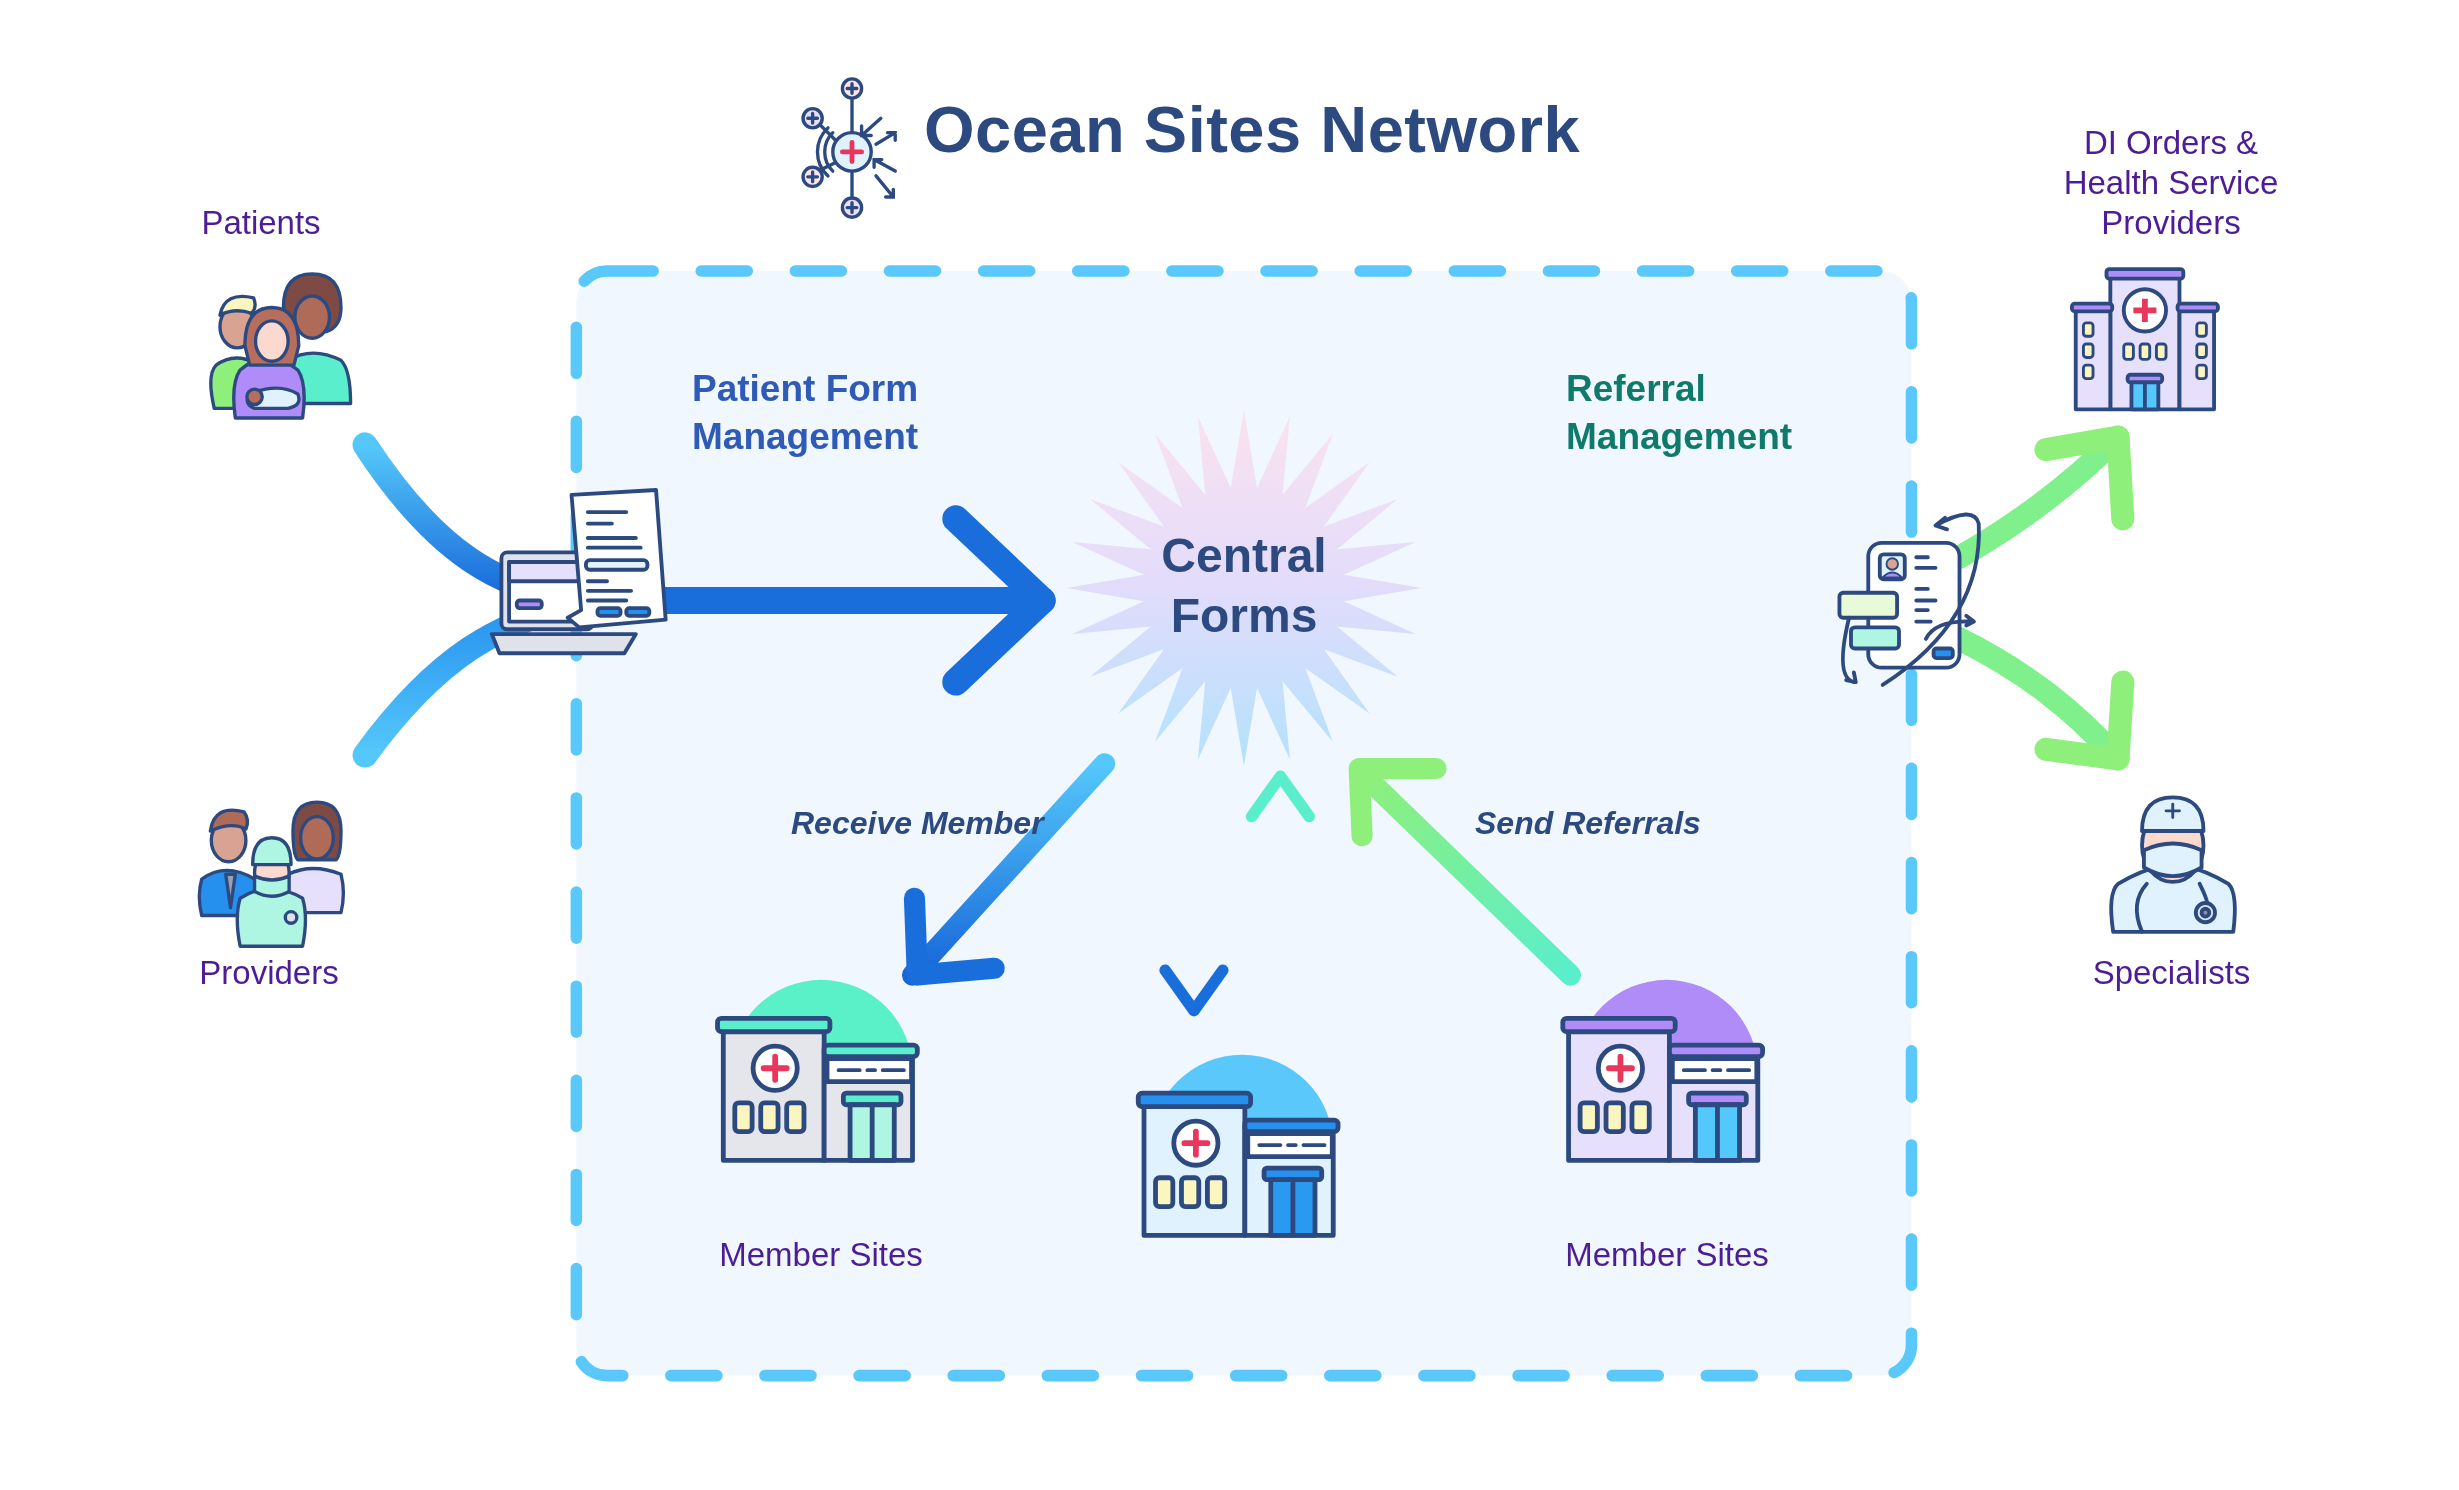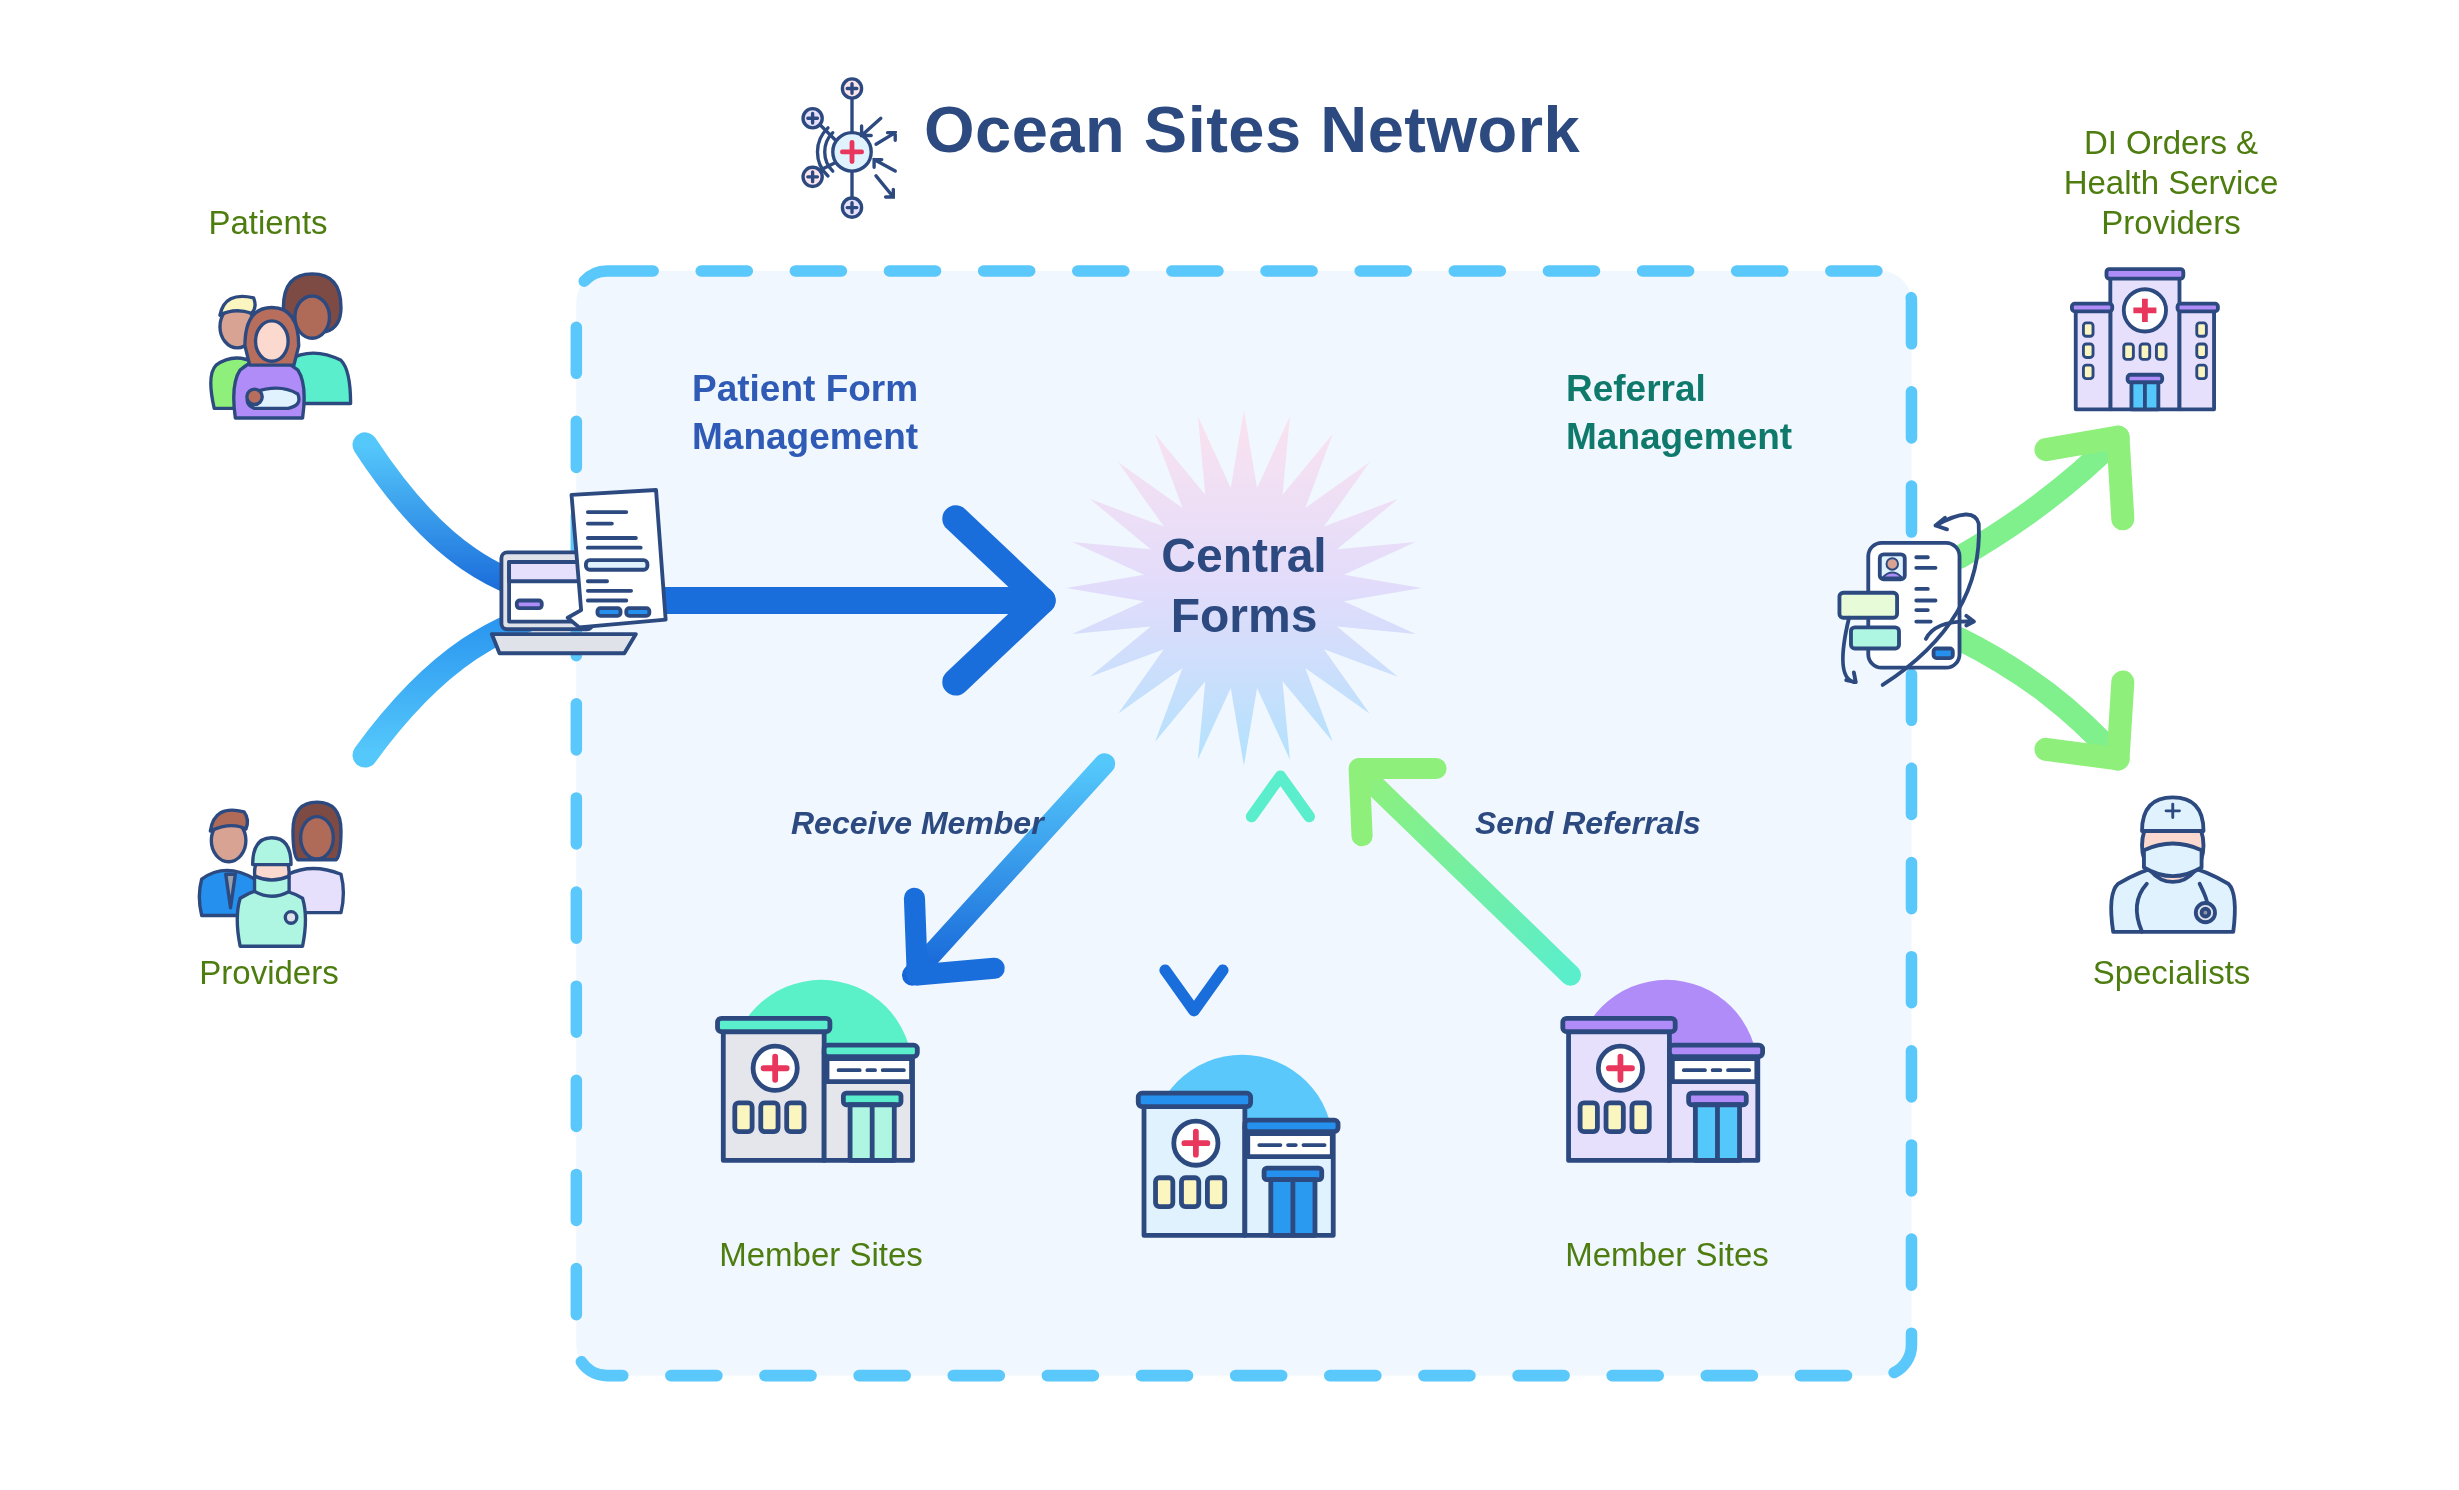--- a/index.html
+++ b/index.html
@@ -1,21 +1,21 @@
 <!DOCTYPE html>
 <html><head>
   <meta charset="utf-8">
   <style>
     html, body { margin: 0; padding: 0; background: #ffffff; }
     body { width: 2459px; height: 1491px; position: relative; overflow: hidden;
            font-family: "Liberation Sans", "DejaVu Sans", sans-serif; color: #2c4a80; }
     #stage { position: absolute; left: 0; top: 0; width: 2459px; height: 1491px; }
     .txt { position: absolute; white-space: nowrap; }
     .title { left: 924px; top: 92px; font-size: 65px; font-weight: bold; color: #2c4a80; letter-spacing: 0.5px; }
-    .side-label { font-size: 33px; color: #4d7c0f; text-align: center; }
+    .side-label { font-size: 33px; color: #4c1d95; text-align: center; }
     .section { font-size: 37px; font-weight: bold; line-height: 48px; }
     .pfm { left: 692px; top: 365px; color: #2f5bb7; }
     .rm { left: 1566px; top: 365px; color: #0f7a6c; }
     .central { left: 1148px; top: 526px; width: 192px; text-align: center; font-size: 48px; font-weight: bold; line-height: 60px; color: #2c4a80; }
     .ital { font-size: 32px; font-style: italic; font-weight: bold; color: #2c4a80; }
     .lbl-line { display: block; }
   </style>
 </head>
 <body>
 
@@ -259,21 +259,21 @@
       <rect x="47" y="108" width="18" height="30" rx="4" fill="#fbf5c0" stroke="#2c4a80" stroke-width="5" stroke-linejoin="round"></rect>
       <rect x="74" y="108" width="18" height="30" rx="4" fill="#fbf5c0" stroke="#2c4a80" stroke-width="5" stroke-linejoin="round"></rect>
       <rect x="133" y="98" width="60" height="12" rx="3" fill="#b08cf8" stroke="#2c4a80" stroke-width="5" stroke-linejoin="round"></rect>
       <rect x="140" y="110" width="46" height="58" fill="#55c8fb" stroke="#2c4a80" stroke-width="5" stroke-linejoin="round"></rect>
       <line x1="163" y1="110" x2="163" y2="168" stroke="#2c4a80" stroke-width="5"></line>
     </g>
 </svg>
 
 <div class="txt title">Ocean Sites Network</div>
 
-<div class="txt side-label" style="left:167px; top:204px; width:202px;">Patients</div>
+<div class="txt side-label" style="left:160px; top:204px; width:202px;">Patients</div>
 <div class="txt side-label" style="left:168px; top:954px; width:202px;">Providers</div>
 
 <div class="txt side-label" style="left:2027px; top:123px; width:288px; line-height:40px;">
   <span class="lbl-line">DI Orders &amp;</span>
   <span class="lbl-line">Health Service</span>
   <span class="lbl-line">Providers</span>
 </div>
 <div class="txt side-label" style="left:2056px; top:954px; width:231px;">Specialists</div>
 
 <div class="txt section pfm">

